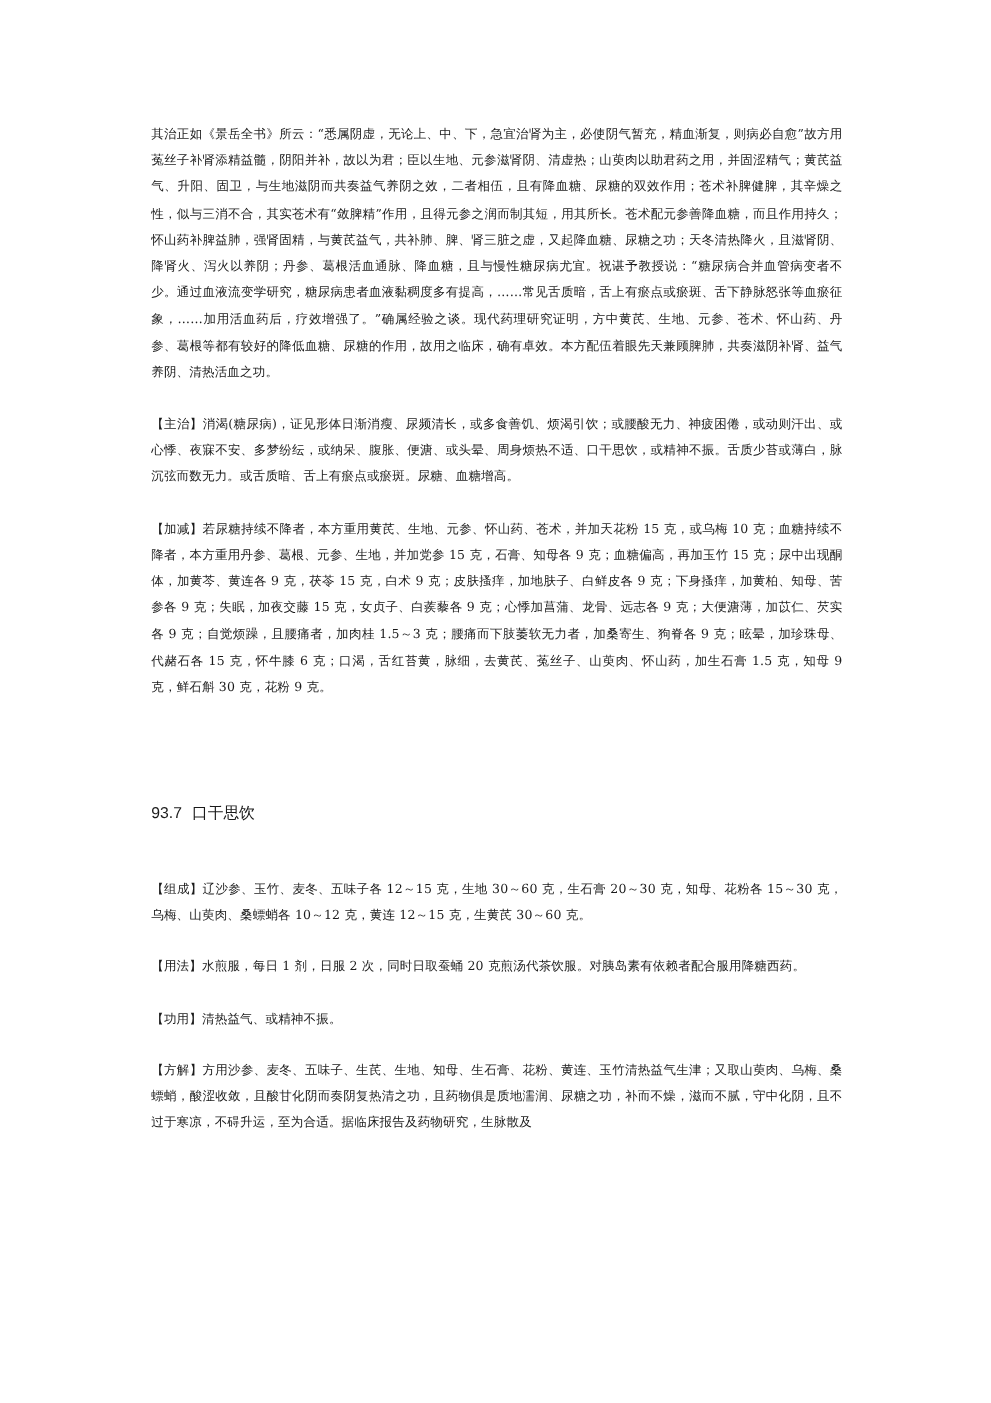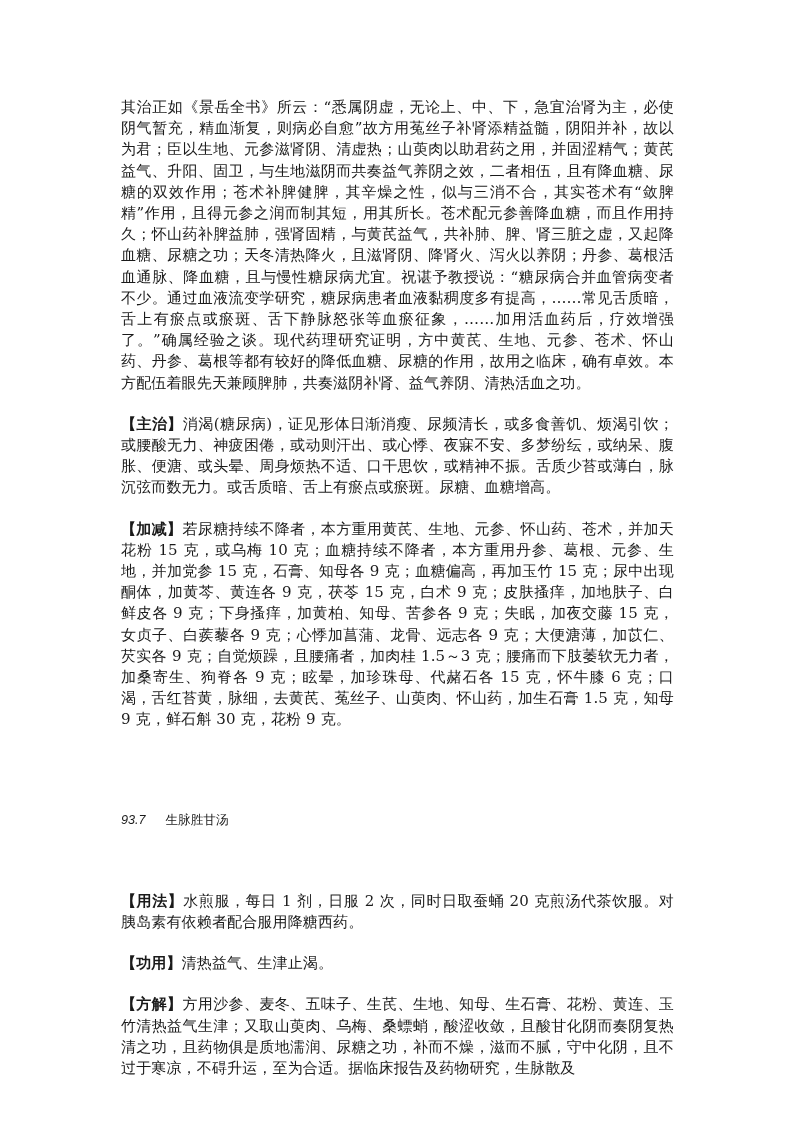--- a/index.html
+++ b/index.html
@@ -15,39 +15,38 @@
       font-family: "DejaVu Serif", "Liberation Serif", serif;
       color: #1a1a1a;
     }
     .page {
       position: absolute;
       left: 121px;
       top: 97px;
       width: 553px;
     }
     .para {
-      font-size: 15px;
+      font-size: 10px;
       line-height: 21.2px;
       margin: 0;
       text-align: justify;
       word-break: break-all;
       letter-spacing: 0.15px;
     }
     .gap { height: 20px; }
     .gap-lg { height: 58px; }
-    .lbl { font-weight: bold; }
+    .lbl { font-weight: normal; }
     .heading {
       font-size: 12.6px;
       line-height: 21px;
       margin: 0;
     }
     .heading .num {
       font-family: "Liberation Sans", sans-serif;
-      margin-right: 20px;
-      font-style: italic;
+      margin-right: 8px;
     }
   </style>
 </head>
 <body>
 
 <div class="page">
 
   <p class="para">其治正如《景岳全书》所云：“悉属阴虚，无论上、中、下，急宜治肾为主，必使阴气暂充，精血渐复，则病必自愈”故方用菟丝子补肾添精益髓，阴阳并补，故以为君；臣以生地、元参滋肾阴、清虚热；山萸肉以助君药之用，并固涩精气；黄芪益气、升阳、固卫，与生地滋阴而共奏益气养阴之效，二者相伍，且有降血糖、尿糖的双效作用；苍术补脾健脾，其辛燥之性，似与三消不合，其实苍术有“敛脾精”作用，且得元参之润而制其短，用其所长。苍术配元参善降血糖，而且作用持久；怀山药补脾益肺，强肾固精，与黄芪益气，共补肺、脾、肾三脏之虚，又起降血糖、尿糖之功；天冬清热降火，且滋肾阴、降肾火、泻火以养阴；丹参、葛根活血通脉、降血糖，且与慢性糖尿病尤宜。祝谌予教授说：“糖尿病合并血管病变者不少。通过血液流变学研究，糖尿病患者血液黏稠度多有提高，……常见舌质暗，舌上有瘀点或瘀斑、舌下静脉怒张等血瘀征象，……加用活血药后，疗效增强了。”确属经验之谈。现代药理研究证明，方中黄芪、生地、元参、苍术、怀山药、丹参、葛根等都有较好的降低血糖、尿糖的作用，故用之临床，确有卓效。本方配伍着眼先天兼顾脾肺，共奏滋阴补肾、益气养阴、清热活血之功。</p>
 
   <div class="gap"></div>
@@ -61,39 +60,42 @@
   <p class="para">
     <span class="lbl">【加减】</span><span>若尿糖持续不降者，本方重用黄芪、生地、元参、怀山药、苍术，并加天花粉 15 克，或乌梅 10 克；血糖持续不降者，本方重用丹参、葛根、元参、生地，并加党参 15 克，石膏、知母各 9 克；血糖偏高，再加玉竹 15 克；尿中出现酮体，加黄芩、黄连各 9 克，茯苓 15 克，白术 9 克；皮肤搔痒，加地肤子、白鲜皮各 9 克；下身搔痒，加黄柏、知母、苦参各 9 克；失眠，加夜交藤 15 克，女贞子、白蒺藜各 9 克；心悸加菖蒲、龙骨、远志各 9 克；大便溏薄，加苡仁、芡实各 9 克；自觉烦躁，且腰痛者，加肉桂 1.5～3 克；腰痛而下肢萎软无力者，加桑寄生、狗脊各 9 克；眩晕，加珍珠母、代赭石各 15 克，怀牛膝 6 克；口渴，舌红苔黄，脉细，去黄芪、菟丝子、山萸肉、怀山药，加生石膏 1.5 克，知母 9 克，鲜石斛 30 克，花粉 9 克。</span>
   </p>
 
   <div class="gap"></div>
 
 
   <div class="gap-lg"></div>
 
   <p class="heading">
-    <span class="num">93.7</span><span>生脉胜甘汤</span>
+    <span class="num">93.7</span><span>口干思饮</span>
   </p>
 
   <div class="gap"></div>
 
 
   <div class="gap"></div>
 
+  <p class="para">
+    <span class="lbl">【组成】</span><span>辽沙参、玉竹、麦冬、五味子各 12～15 克，生地 30～60 克，生石膏 20～30 克，知母、花粉各 15～30 克，乌梅、山萸肉、桑螵蛸各 10～12 克，黄连 12～15 克，生黄芪 30～60 克。</span>
+  </p>
 
   <div class="gap"></div>
 
   <p class="para">
     <span class="lbl">【用法】</span><span>水煎服，每日 1 剂，日服 2 次，同时日取蚕蛹 20 克煎汤代茶饮服。对胰岛素有依赖者配合服用降糖西药。</span>
   </p>
 
   <div class="gap"></div>
 
   <p class="para">
-    <span class="lbl">【功用】</span><span>清热益气、生津止渴。</span>
+    <span class="lbl">【功用】</span><span>清热益气、或精神不振。</span>
   </p>
 
   <div class="gap"></div>
 
   <p class="para">
     <span class="lbl">【方解】</span><span>方用沙参、麦冬、五味子、生芪、生地、知母、生石膏、花粉、黄连、玉竹清热益气生津；又取山萸肉、乌梅、桑螵蛸，酸涩收敛，且酸甘化阴而奏阴复热清之功，且药物俱是质地濡润、尿糖之功，补而不燥，滋而不腻，守中化阴，且不过于寒凉，不碍升运，至为合适。据临床报告及药物研究，生脉散及</span>
   </p>
 
 </div>
 

